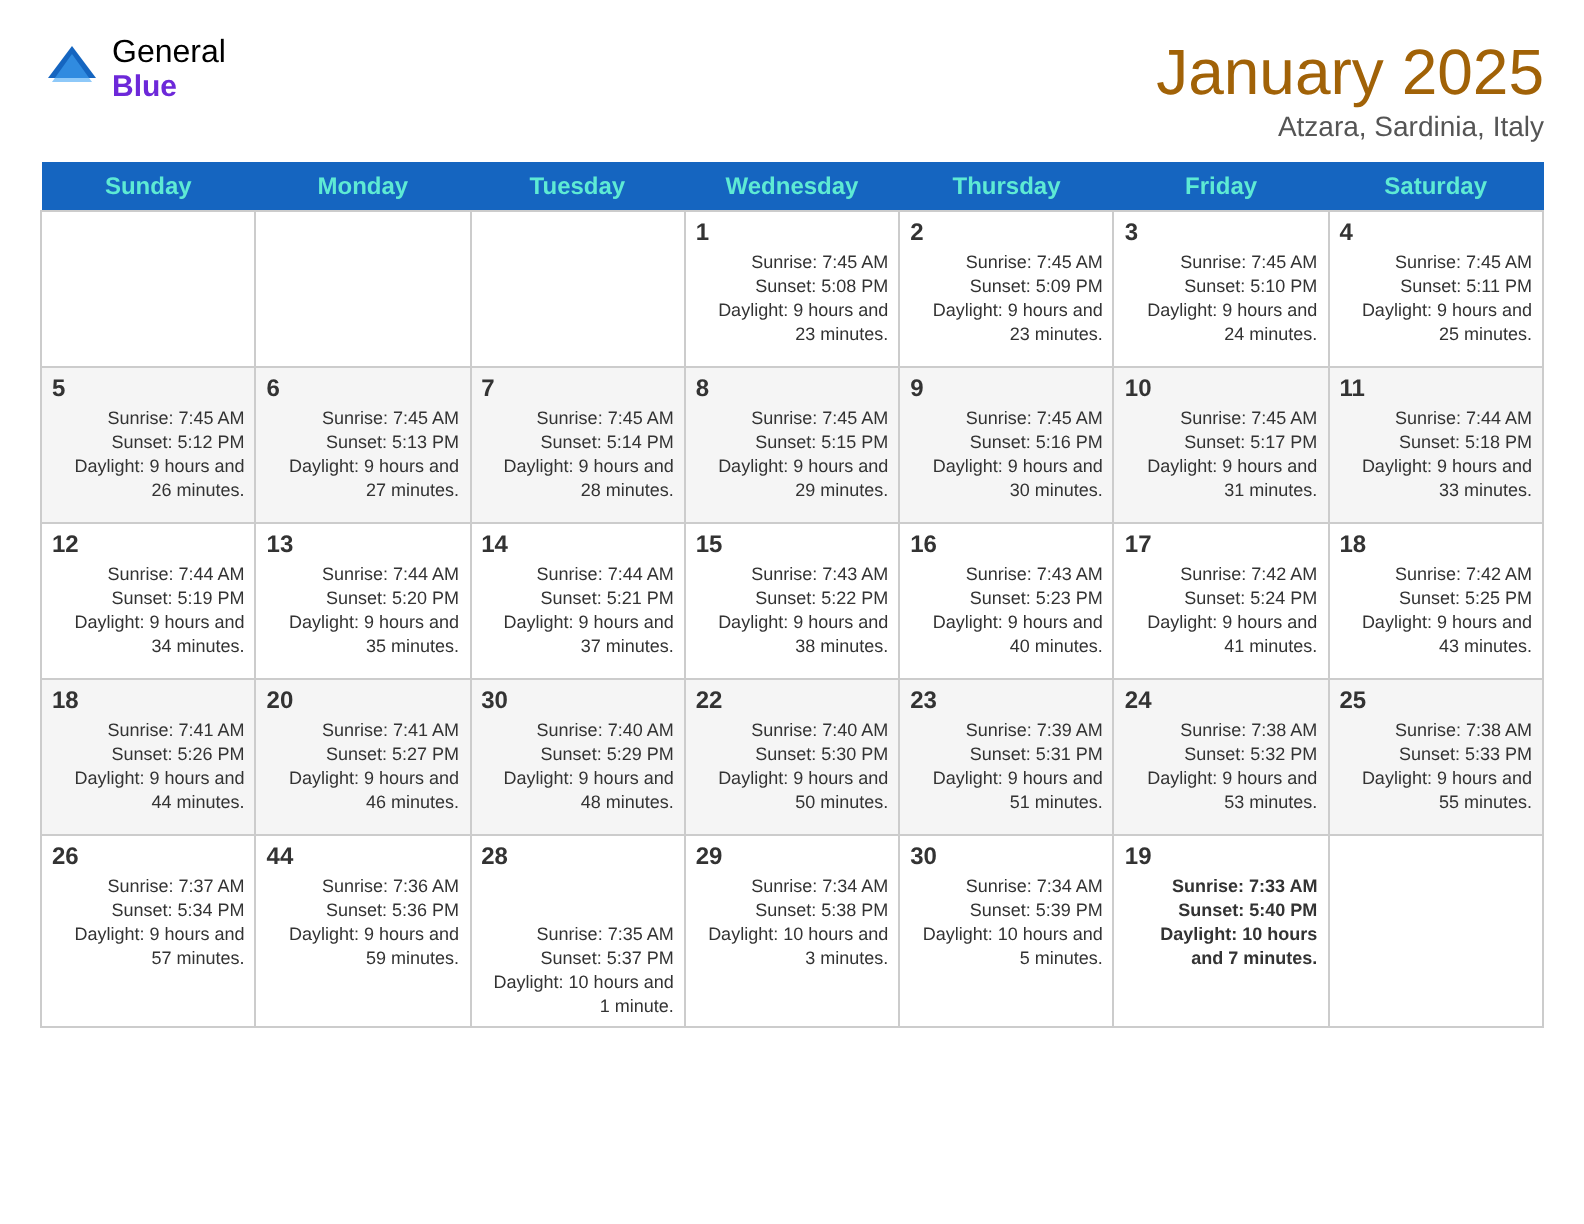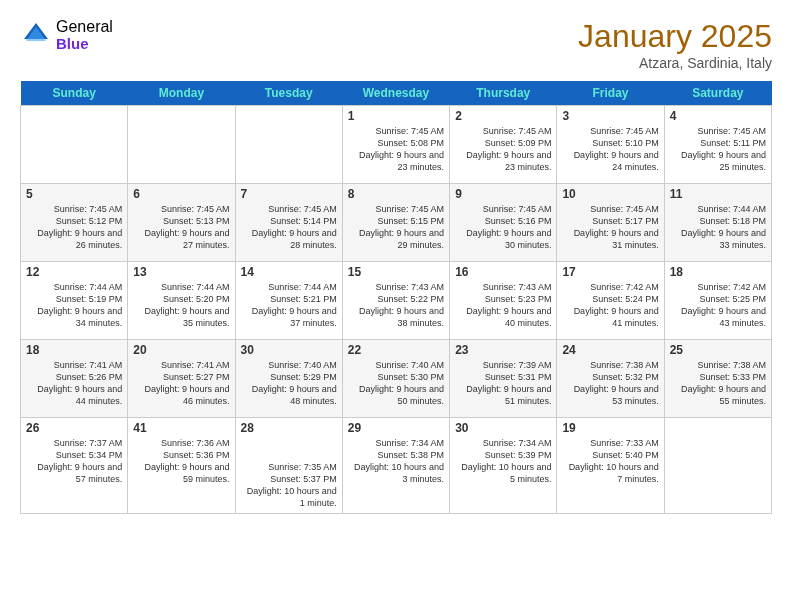--- a/index.html
+++ b/index.html
@@ -289,21 +289,21 @@
           </td>
         </tr>
         <tr>
           <td>
             <div class="day-num">26</div>
             <div class="day-info" style="white-space: pre-line;">Sunrise: 7:37 AM
 Sunset: 5:34 PM
 Daylight: 9 hours and 57 minutes.</div>
           </td>
           <td>
-            <div class="day-num">41</div>
+            <div class="day-num">44</div>
             <div class="day-info" style="white-space: pre-line;">Sunrise: 7:36 AM
 Sunset: 5:36 PM
 Daylight: 9 hours and 59 minutes.</div>
           </td>
           <td>
             <div class="day-num">28</div>
             <div class="day-info" style="white-space: pre-line; margin-top: 26px;">Sunrise: 7:35 AM
 Sunset: 5:37 PM
 Daylight: 10 hours and 1 minute.</div>
           </td>
@@ -314,21 +314,21 @@
 Daylight: 10 hours and 3 minutes.</div>
           </td>
           <td>
             <div class="day-num">30</div>
             <div class="day-info" style="white-space: pre-line;">Sunrise: 7:34 AM
 Sunset: 5:39 PM
 Daylight: 10 hours and 5 minutes.</div>
           </td>
           <td>
             <div class="day-num">19</div>
-            <div class="day-info" style="white-space: pre-line;">Sunrise: 7:33 AM
+            <div class="day-info" style="white-space: pre-line; font-weight: bold;">Sunrise: 7:33 AM
 Sunset: 5:40 PM
 Daylight: 10 hours and 7 minutes.</div>
           </td>
           <td class="empty-cell"></td>
         </tr>
       </tbody>
   </table>
 </div>
 
 </body></html>

